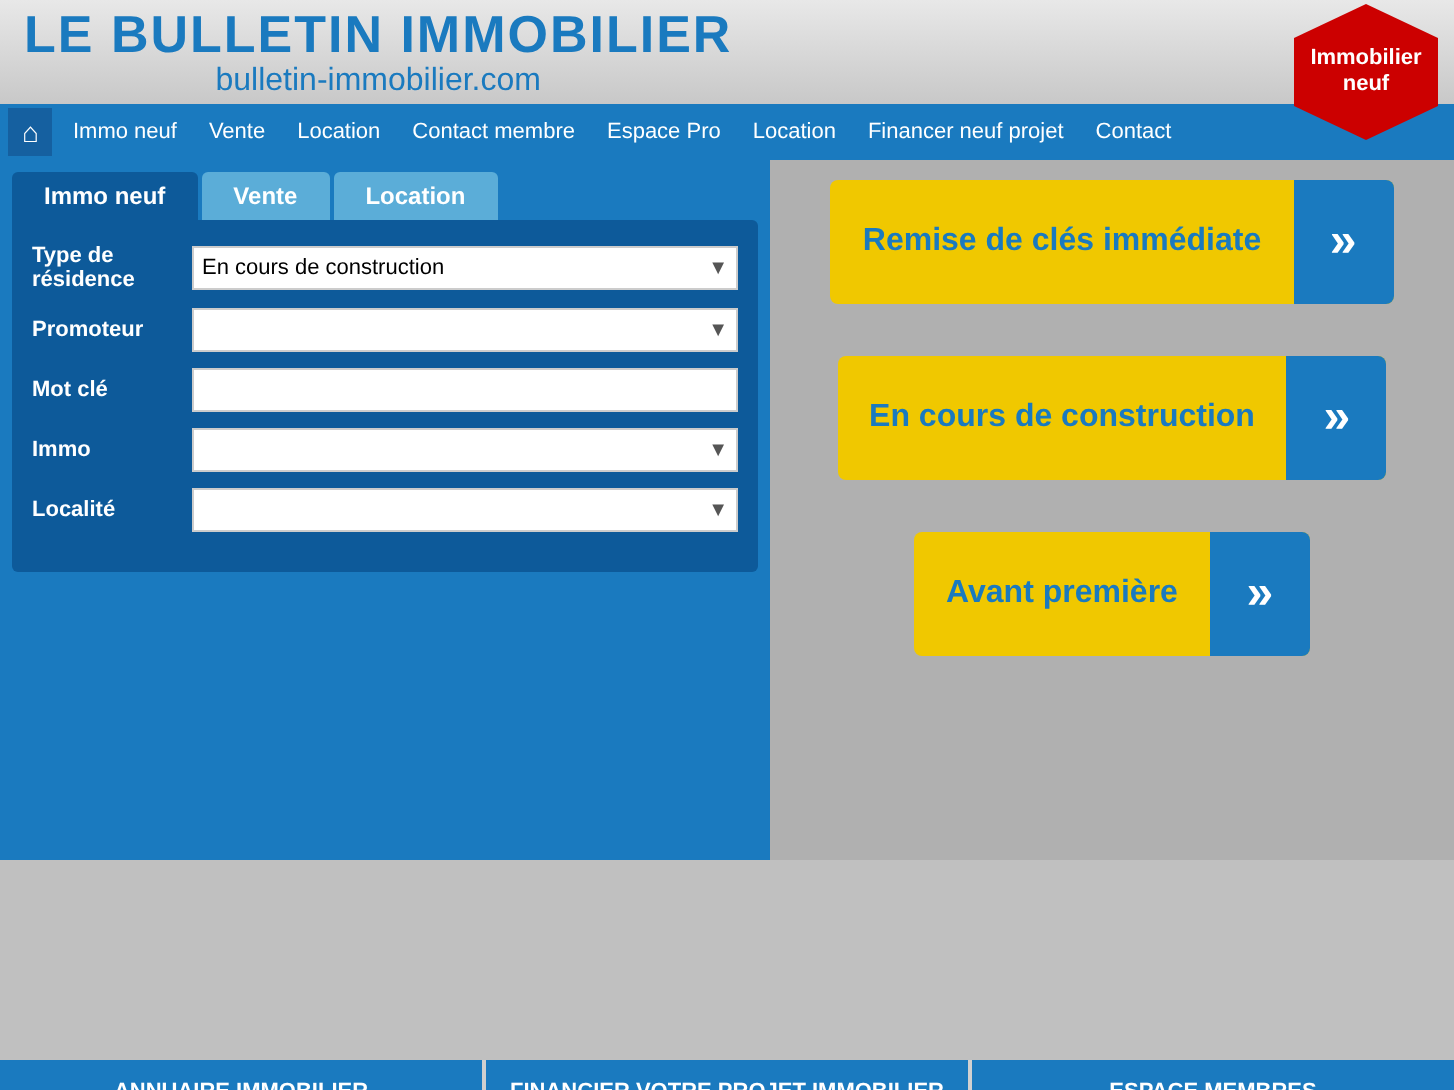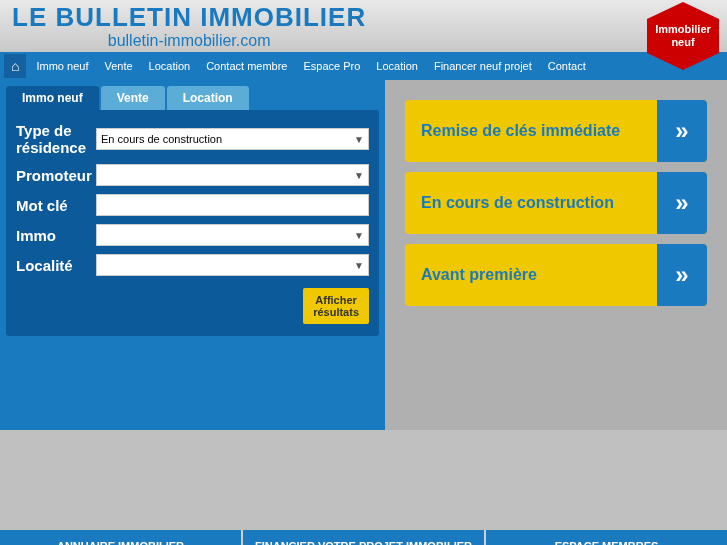--- a/index.html
+++ b/index.html
@@ -134,21 +134,21 @@
       padding: 12px 10px;
       border-radius: 0 3px 3px 3px;
     }
     .form-row {
       display: flex;
       align-items: center;
       margin-bottom: 8px;
     }
     .form-label {
       color: white;
-      font-size: 15px;
+      font-size: 11px;
       font-weight: bold;
       width: 80px;
       min-width: 80px;
     }
     .form-input {
       flex: 1;
       height: 22px;
       border: 1px solid #ccc;
       background: white;
       padding: 2px 4px;
@@ -185,24 +185,25 @@
       border-radius: 2px;
       text-align: center;
       float: right;
       margin-top: 4px;
     }
 
     
     .right-panel {
       flex: 1;
       background: #b0b0b0;
-      padding: 20px;
+      padding: 10px;
       display: flex;
       flex-direction: column;
-      gap: 10px;
+      gap: 26px;
+      align-items: center;
     }
     .result-btn {
       background: #f0c800;
       border: none;
       border-radius: 4px;
       padding: 0;
       cursor: pointer;
       display: flex;
       align-items: center;
       justify-content: space-between;
@@ -326,23 +327,20 @@
       </div>
 
       <div class="form-row">
         <div class="form-label">Localité</div>
         <div class="form-select">
           <span></span>
           <span class="select-arrow">▼</span>
         </div>
       </div>
 
-      <div class="btn-row">
-        <button class="btn-afficher">Afficher<br>résultats</button>
-      </div>
 
     </div>
   </div>
 
   <div class="right-panel">
     <button class="result-btn">
       <span class="result-btn-text">Remise de clés immédiate</span>
       <div class="result-btn-arrow">»</div>
     </button>
     <button class="result-btn">

